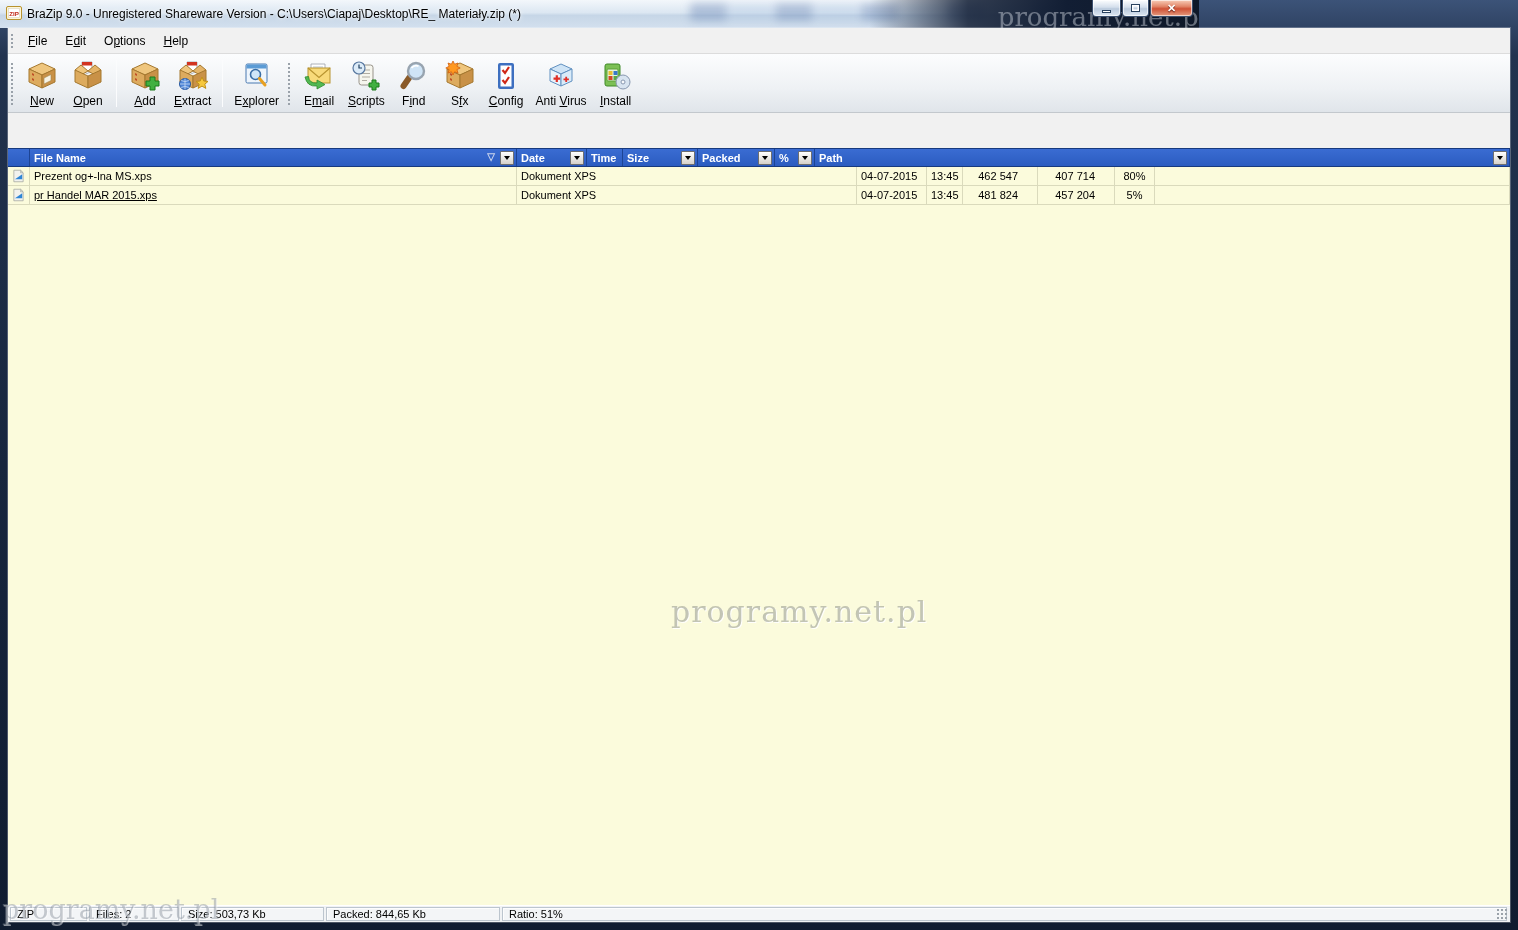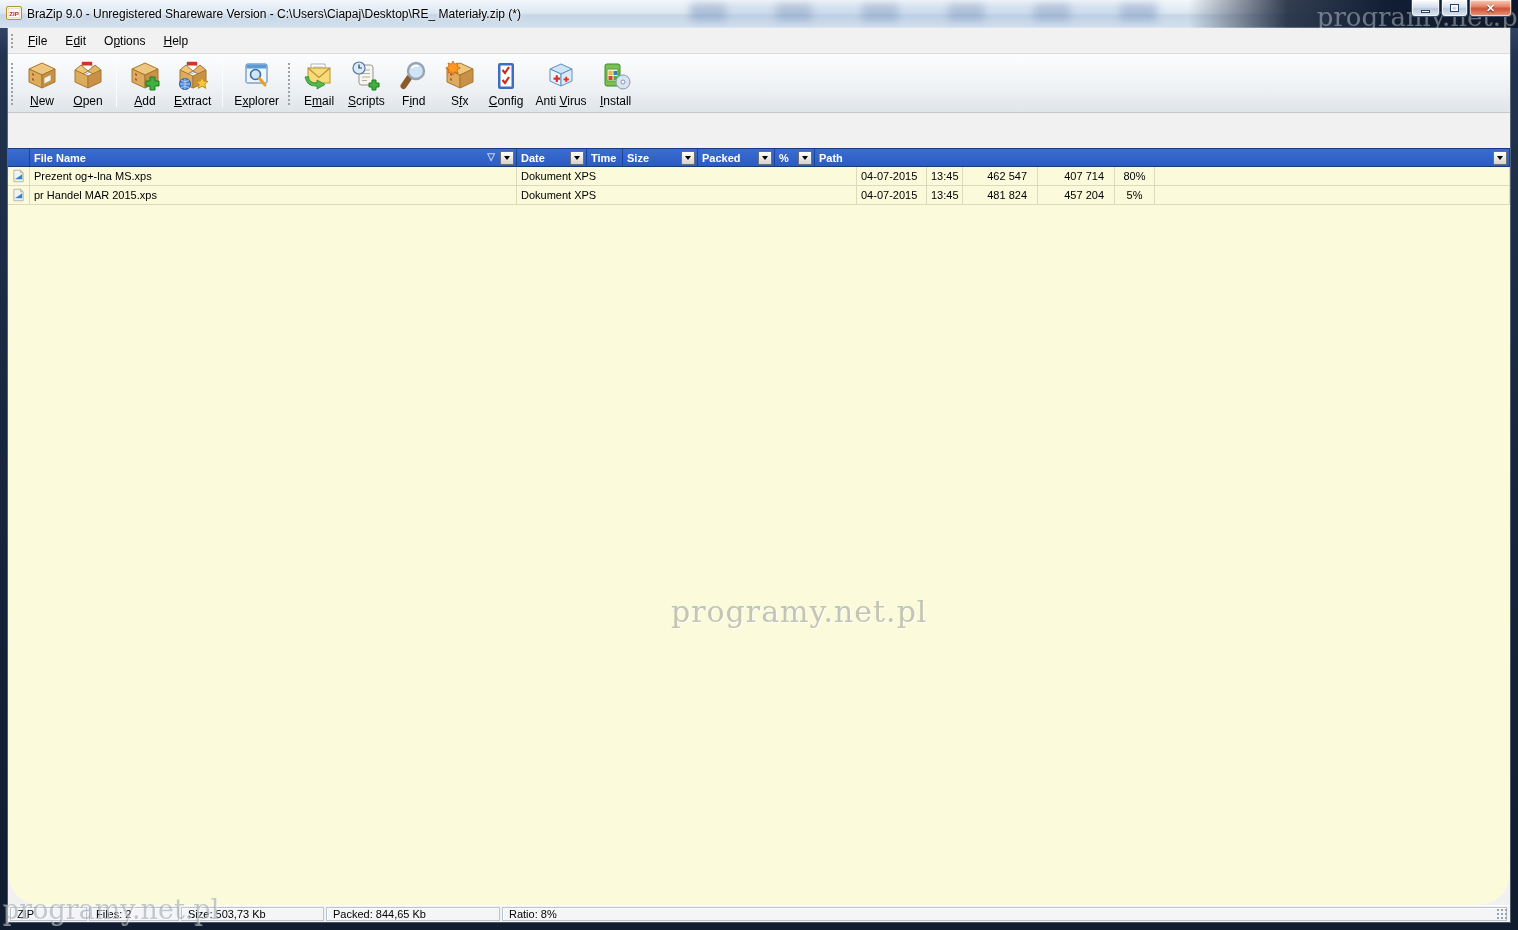--- a/index.html
+++ b/index.html
@@ -3,21 +3,21 @@
 <meta charset="utf-8">
 <style>
   * { margin:0; padding:0; box-sizing:border-box; }
   html,body { width:1518px; height:930px; overflow:hidden; background:#222; }
   body { font-family:"Liberation Sans", sans-serif; font-size:11px; color:#000; }
 
   .window { position:relative; width:1518px; height:930px;
     background:linear-gradient(180deg,#3c5378 0%,#22334f 6%,#17263e 50%,#101c30 100%); overflow:hidden; }
 
   
-  .titlebar { position:absolute; left:0; top:0; width:1518px; height:28px;
+  .titlebar { position:absolute; left:0; top:0; width:1199px; height:28px;
     background:linear-gradient(180deg,#f3f7fb 0%,#dce7f2 45%,#c6d6e7 55%,#d3e0ee 100%); overflow:hidden; }
   .titlebar-blur { position:absolute; left:690px; top:3px; width:470px; height:18px; border-radius:4px;
     background:repeating-linear-gradient(90deg, rgba(96,126,176,.38) 0 36px, rgba(168,192,224,.30) 36px 86px);
     filter:blur(4px); }
   .titlebar-dark { position:absolute; right:0; top:0; width:330px; height:28px;
     background:linear-gradient(90deg, rgba(18,30,52,0) 0%, rgba(18,30,52,.85) 30%, #121e34 60%, #0e1828 100%); }
   .title-left { position:absolute; left:6px; top:0; height:28px; display:flex; align-items:center; gap:5px; }
   .title-text { font-size:12px; color:#000; text-shadow:0 0 3px rgba(255,255,255,.9), 0 0 6px rgba(255,255,255,.8); white-space:nowrap; }
 
   .win-buttons { position:absolute; right:6px; top:0; display:flex; gap:1px; z-index:30; }
@@ -55,40 +55,40 @@
   .ticon svg { width:34px; height:34px; display:block; }
   .tlabel { font-size:12px; margin-top:1px; white-space:nowrap; }
   .tsep { width:1px; background:#b9bec3; border-right:1px solid #fbfcfd; margin:4px 5px; }
 
   
   .groupband { position:absolute; left:0; top:86px; width:1502px; height:34px;
     background:linear-gradient(180deg,#f7cf55 0%,#f2c23a 100%); border-top:1px solid #e2ac22;
     display:flex; align-items:center; padding-left:7px; font-size:11px; color:#000; }
 
   
-  .gridwrap { position:absolute; left:0; top:120px; width:1502px; height:757px; background:#fbfbdc;border-radius:32px; }
+  .gridwrap { position:absolute; left:0; top:120px; width:1502px; height:757px; background:#fbfbdc; }
   .ghead { display:flex; height:19px; background:linear-gradient(180deg,#3a6cd2 0%,#2b5cc0 100%);
     border-top:1px solid #173a7e; border-bottom:1px solid #173a7e; }
   .hcell { position:relative; height:100%; display:flex; align-items:center; padding-left:4px;
     border-right:1px solid #1d4494; color:#fff; font-weight:bold; font-size:11px; overflow:hidden; }
   .hcell.flex { flex:1; }
   .hlabel { white-space:nowrap; }
   .sort-tri { position:absolute; right:21px; top:3px; color:#c9d4ec; font-size:10px; line-height:1; }
   .sort-tri::after { content:"▽"; }
   .ddbtn { position:absolute; right:2px; top:2px; width:14px; height:14px;
     background:linear-gradient(180deg,#ffffff,#d6d2ca); border:1px solid #6f6f6f; border-radius:1px;
     display:flex; align-items:center; justify-content:center; }
   .dda { width:0; height:0; border:3px solid transparent; border-top:4px solid #000; margin-top:3px; }
 
   .gbody { }
   .grow { display:flex; height:19px; }
   .gcell { height:100%; display:flex; align-items:center; padding:0 4px;
     border-right:1px solid #dadabc; border-bottom:1px solid #dadabc; font-size:11px; white-space:nowrap; overflow:hidden; }
   .gcell.flex { flex:1; }
-  .gcell.right { justify-content:flex-end; padding-right:10px;text-align:center; }
+  .gcell.right { justify-content:flex-end; padding-right:19px;text-align:center; }
   .gcell.center { justify-content:center; }
   .gcell svg { display:block; }
 
   
   .statusbar { position:absolute; left:0; top:877px; width:1502px; height:17px; background:#f0f2f4;
     border-top:1px solid #ffffff; display:flex; gap:2px; padding:1px 3px 1px 2px; }
   .spanel { border:1px solid #bcc5ce; background:#f3f5f7; box-shadow:inset 1px 1px 0 #fdfdfd;
     display:flex; align-items:center; padding-left:6px; font-size:11px; white-space:nowrap; overflow:hidden; }
   .spanel.flex { flex:1; }
   .resize-grip { position:absolute; right:2px; bottom:2px; width:12px; height:12px;
@@ -371,37 +371,37 @@
             <div class="gcell left flex"></div>
           </div>
           <div class="grow">
             <div class="gcell center" style="width: 22px;">
               <svg width="14" height="14" viewBox="0 0 14 14">
                 <path d="M2 0.8 h7.2 l2.8 2.8 v9.6 H2z" fill="#f2f2ee" stroke="#a0a49e" stroke-width="0.8"></path>
                 <path d="M9.2 0.8 v2.8 h2.8z" fill="#d8d8d2" stroke="#a0a49e" stroke-width="0.6"></path>
                 <path d="M3.2 10.6 L11 5 V10.6 Z" fill="#2f86d6"></path>
               </svg>
             </div>
-            <div class="gcell left" style="width: 487px;">pr Handel MAR 2015.xps</div>
+            <div class="gcell left" style="width: 487px; text-decoration: underline;">pr Handel MAR 2015.xps</div>
             <div class="gcell left" style="width: 340px;">Dokument XPS</div>
             <div class="gcell left" style="width: 70px;">04-07-2015</div>
             <div class="gcell left" style="width: 36px;">13:45</div>
             <div class="gcell right" style="width: 75px;">481 824</div>
             <div class="gcell right" style="width: 77px;">457 204</div>
             <div class="gcell center" style="width: 40px;">5%</div>
             <div class="gcell left flex"></div>
           </div>
         </div>
       <div class="wm wm-center">programy.net.pl</div>
     </div>
 
     <div class="statusbar" id="statusbar">
         <div class="spanel" style="width: 77px;">ZIP</div>
         <div class="spanel" style="width: 90px;">Files: 2</div>
         <div class="spanel" style="width: 143px;">Size: 503,73 Kb</div>
         <div class="spanel" style="width: 174px;">Packed: 844,65 Kb</div>
-        <div class="spanel flex">Ratio: 8%</div>
+        <div class="spanel flex">Ratio: 51%</div>
       </div>
   </div>
 
   <div class="resize-grip" style="position:absolute; right:10px; bottom:10px;"></div>
   <div class="wm wm-bottomleft">programy.net.pl</div>
 </div>
 
 </body></html>

